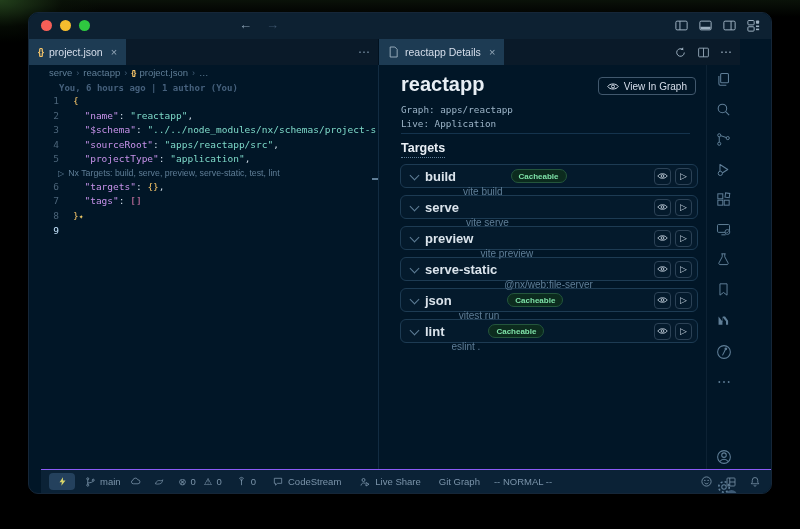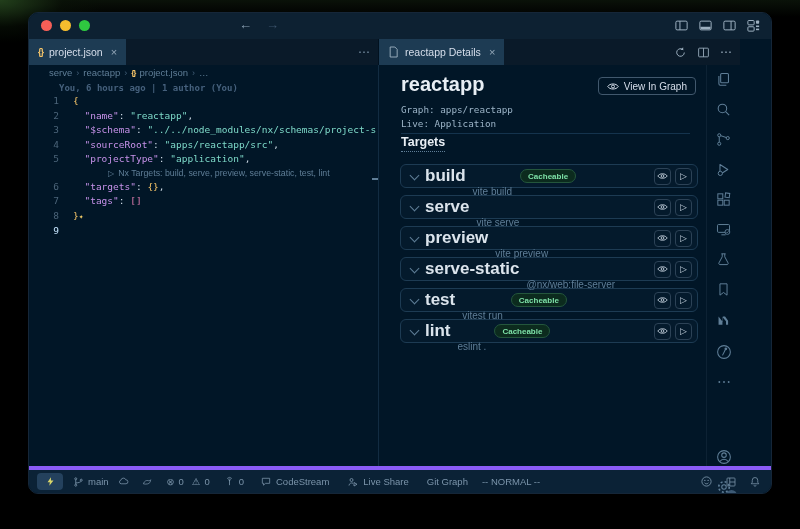--- a/index.html
+++ b/index.html
@@ -47,61 +47,61 @@
        font-size:9.5px;color:#5f7e97;}
   .breadcrumbs .sep{color:#44607a;font-size:9px;}
   .breadcrumbs .jicon{color:#ffcb6b;font-weight:bold;font-size:8px;letter-spacing:-1px;}
   .blame{margin:3px 0 0 30px;font-size:9px;color:#45607c;font-family:"DejaVu Sans Mono",monospace;font-weight:bold;}
   .code{margin-top:1px;font-family:"DejaVu Sans Mono",monospace;font-size:9.5px;line-height:14.5px;
        color:#d6deeb;}
   .cl{display:flex;white-space:pre;}
   .cl .g{width:30px;flex:none;text-align:right;color:#4b6479;}
   .cl .g.active{color:#c5e4fd;}
   .cl .t{padding-left:14px;}
-  .codelens{height:13px;line-height:13px;padding-left:79px;font-size:8.8px;color:#5f7e97;
+  .codelens{height:13px;line-height:13px;padding-left:29px;font-size:8.8px;color:#5f7e97;
        font-family:"Liberation Sans",sans-serif;}
   .codelens .pl{font-size:8px;margin-right:4px;}
   .tok-key{color:#c792ea}.tok-str{color:#7fdbca}.tok-p{color:#cdd9e5}
   .tok-gold{color:#ffcb6b}.tok-pink{color:#e57eb3}
   .tok-spark{color:#ffd76d;font-size:8px;}
   .scrolldash{position:absolute;right:-7px;top:113px;width:13px;height:2px;background:#5f7e97;z-index:3;}
   
   .panel{flex:1;position:relative;min-width:0;}
   .p-title{position:absolute;left:22px;top:8px;font-size:20px;font-weight:bold;color:#e8eef4;margin:0;}
   .p-btn{position:absolute;right:10px;top:12px;height:18px;display:flex;align-items:center;gap:5px;
        padding:0 8px;border:1px solid #41586d;border-radius:4px;background:transparent;
        color:#d6deeb;font-size:10px;font-family:"Liberation Sans",sans-serif;}
   .p-meta{position:absolute;left:22px;top:38px;font-family:"DejaVu Sans Mono",monospace;
        font-size:9.3px;line-height:13.5px;color:#9db5c8;}
   .p-hr{position:absolute;left:22px;right:16px;top:68px;border:none;border-top:1px solid #14334d;margin:0;}
-  .p-h2{position:absolute;left:22px;top:70px;font-size:12.5px;font-weight:bold;color:#e8eef4;margin:0;
+  .p-h2{position:absolute;left:22px;top:76px;font-size:12.5px;font-weight:bold;color:#e8eef4;margin:0;
        border-bottom:1px dotted #5f7e97;padding-bottom:2px;}
   .targets{position:absolute;left:21px;right:8px;top:99px;}
   .trow{height:24px;box-sizing:border-box;border:1px solid #1d3b53;border-radius:6px;background:#041a2c;
        display:flex;align-items:center;padding:0 5px;margin-bottom:7px;}
   .chev{width:6px;height:6px;border-left:1.4px solid #5f7e97;border-bottom:1.4px solid #5f7e97;
        transform:rotate(-45deg);margin:-2px 7px 0 5px;flex:none;}
-  .tname{font-size:17px;font-weight:bold;color:#dbe4ec;}
+  .tname{font-size:13px;font-weight:bold;color:#dbe4ec;}
   .tcmd{font-size:10px;color:#5f7e97;margin-left:7px;margin-top:30px;}
   .tbadge{margin-left:8px;font-size:8px;font-weight:bold;color:#7ee2a8;background:#0c2b1e;
        border:1px solid #24563c;border-radius:8px;padding:1.5px 7px;}
   .tbtns{margin-left:auto;display:flex;gap:4px;}
   .tbtn{width:17px;height:17px;box-sizing:border-box;border:1px solid #2c4256;border-radius:4px;
        background:transparent;color:#c7d4e0;display:flex;align-items:center;justify-content:center;
        padding:0;font-size:9px;}
   
   .activity{width:33px;flex:none;border-left:1px solid #0d2234;position:relative;}
   .ab-slot{position:absolute;left:0;width:33px;height:24px;display:flex;align-items:center;
        justify-content:center;color:#5f7e97;}
   .ab-badge{position:absolute;right:3px;bottom:-2px;width:11px;height:11px;border-radius:50%;
        background:#3d5a75;color:#e8eef4;font-size:7.5px;display:flex;align-items:center;
        justify-content:center;}
   
-  .statusbar{height:23px;flex:none;background:#0b2236;border-top:4px solid #8b5cf6;display:flex;
-       align-items:center;font-size:9.5px;color:#7b94aa;padding:0 6px;}
+  .statusbar{height:23px;flex:none;background:#0b2236;border-top:1px solid #8b5cf6;display:flex;
+       align-items:center;font-size:9.5px;color:#7b94aa;padding:0 6px;margin-left:12px;}
   .sb-item{display:flex;align-items:center;gap:4px;white-space:nowrap;}
   .sb-tile{width:26px;height:17px;background:#24415d;border-radius:4px;display:flex;
        align-items:center;justify-content:center;margin-left:2px;}
   .sb-glyph{font-size:9.5px;}
   .sb-right{margin-left:auto;display:flex;align-items:center;gap:12px;margin-right:4px;}
   svg{flex:none;}
 </style>
 </head>
 <body>
 
@@ -271,21 +271,21 @@
                       <svg width="11" height="8" viewBox="0 0 16 12">
                         <path d="M1 6 C3.5 1.5 12.5 1.5 15 6 C12.5 10.5 3.5 10.5 1 6 z" fill="none" stroke="#c7d4e0" stroke-width="1.3"></path>
                         <circle cx="8" cy="6" r="2" fill="none" stroke="#c7d4e0" stroke-width="1.3"></circle>
                       </svg>
                     </button>
                     <button class="tbtn">▷</button>
                   </span>
                 </div>
                 <div class="trow">
                   <span class="chev"></span>
-                  <span class="tname">test</span>
+                  <span class="tname">json</span>
                   <span class="tcmd">vitest run</span>
                   <span class="tbadge">Cacheable</span>
                   <span class="tbtns">
                     <button class="tbtn">
                       <svg width="11" height="8" viewBox="0 0 16 12">
                         <path d="M1 6 C3.5 1.5 12.5 1.5 15 6 C12.5 10.5 3.5 10.5 1 6 z" fill="none" stroke="#c7d4e0" stroke-width="1.3"></path>
                         <circle cx="8" cy="6" r="2" fill="none" stroke="#c7d4e0" stroke-width="1.3"></circle>
                       </svg>
                     </button>
                     <button class="tbtn">▷</button>

